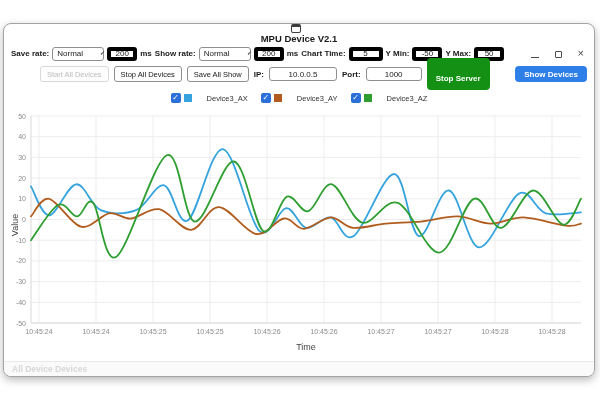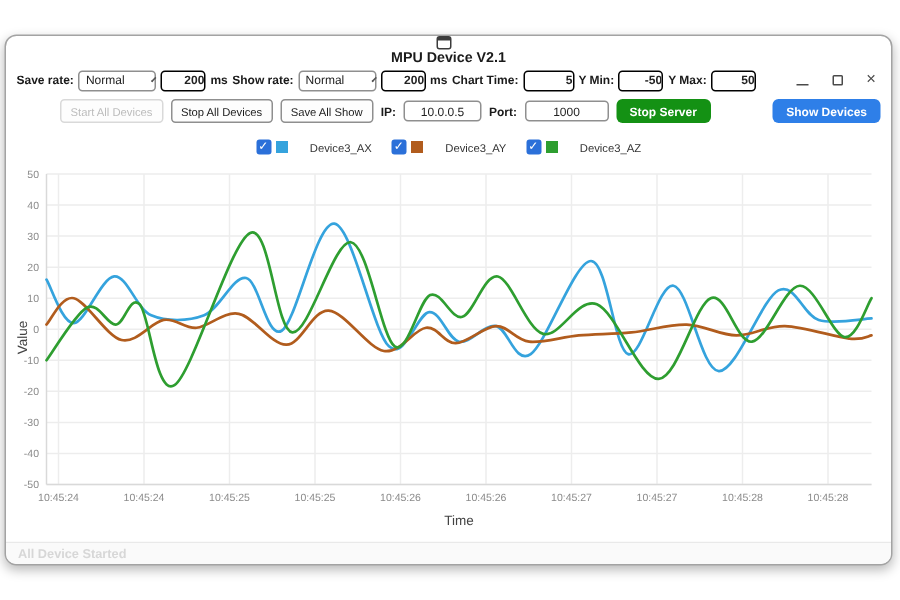--- a/index.html
+++ b/index.html
@@ -20,30 +20,30 @@
   .min-line { display:inline-block; width:8px; height:1px; background:#4a4a4a; }
   .max-box { display:inline-block; width:7px; height:7px; border:1px solid #4a4a4a; border-radius:1px; }
   .close-x { font-size:11px; line-height:10px; color:#4a4a4a; }
 
   
   .row1 { display:flex; align-items:center; gap:3px; padding:0 7px; height:19px; white-space:nowrap; }
   .lbl { font-size:8px; font-weight:bold; color:#1a1a1a; }
   .dd { display:flex; justify-content:space-between; align-items:center; width:52px; height:14px;
         border:1px solid #8f8f8f; border-radius:3px; background:#fff; padding:0 4px; font-size:8px; color:#222;gap:19px; }
   .chev { width:4px; height:4px; border-right:1px solid #555; border-bottom:1px solid #555; transform:rotate(45deg); margin-top:-2px; }
-  .num { width:30px; height:14px; border:1px solid #000000; border-radius:3px; text-align:right; font-size:8px; color:#222; background:#fff;font-weight:bold; }
+  .num { width:30px; height:14px; border:4px solid #000000; border-radius:3px; text-align:center; font-size:8px; color:#222; background:#fff; }
   .num.w34 { width:34px; }
 
   
   .row2 { position:relative; display:flex; align-items:center; gap:5px; padding:0 6px; height:22px; white-space:nowrap;margin-left:30px; }
   .btn { height:16px; padding:0 6px; background:#fdfdfd; border:1px solid #8f8f8f; border-radius:3px; font-size:7.5px; color:#1a1a1a; }
   .btn.disabled { color:#bcbcbc; border-color:#d9d9d9; }
-  .ip-input { width:52px; height:14px; border:1px solid #8f8f8f; border-radius:3px; text-align:center; font-size:8px; color:#222; }
+  .ip-input { width:68px; height:14px; border:1px solid #8f8f8f; border-radius:3px; text-align:center; font-size:8px; color:#222; }
   .port-input { width:56px; height:14px; border:1px solid #8f8f8f; border-radius:3px; text-align:center; font-size:8px; color:#222; }
-  .btn-green { height:16px; padding:0 9px; background:#149114; border:none; border-radius:4px; color:#fff; font-size:8px; font-weight:bold; }
+  .btn-green { height:16px; padding:16px 9px; background:#149114; border:none; border-radius:4px; color:#fff; font-size:8px; font-weight:bold; }
   .btn-blue { position:absolute; right:7px; top:3px; height:16px; padding:0 9px; background:#2e7fe8; border:none; border-radius:4px; color:#fff; font-size:8px; font-weight:bold; }
 
   
   .legend { position:absolute; left:0; right:0; top:69px; display:flex; justify-content:center; gap:13px; }
   .lg-item { display:flex; align-items:center; gap:3px; }
   .lg-cb { width:10px; height:10px; border-radius:2px; color:#fff; font-size:8px; line-height:10px; text-align:center; display:inline-block; }
   .lg-sw { width:8px; height:8px; display:inline-block; }
   .lg-tx { font-size:7.5px; color:#333;padding-left:12px; }
 
   #chart-svg { position:absolute; left:0; top:77px; }
@@ -174,17 +174,17 @@
         <text x="491" y="233" text-anchor="middle" font-size="7" fill="#8a8a8a">10:45:28</text>
         <text x="548" y="233" text-anchor="middle" font-size="7" fill="#8a8a8a">10:45:28</text>
         <path d="M 27 85.38 C 30.0 90.2, 37.6 114.7, 45.2 114.4 C 52.7 114.0, 63.5 84.2, 72.1 83.3 C 80.7 82.4, 86.9 104.9, 96.8 109.2 C 106.8 113.5, 121.5 113.3, 132.1 109.2 C 142.6 105.0, 151.5 82.6, 160.1 84.3 C 168.7 86.1, 173.9 125.6, 183.8 119.5 C 193.6 113.5, 207.0 46.4, 218.9 48.1 C 230.9 49.8, 244.7 120.1, 255.3 129.9 C 265.8 139.7, 274.4 107.6, 282.2 107.1 C 290.0 106.6, 294.6 125.2, 302.0 126.8 C 309.4 128.3, 318.8 115.1, 326.8 116.4 C 334.7 117.8, 339.3 142.3, 349.8 135.1 C 360.4 127.8, 379.2 73.0, 390.0 73.0 C 400.8 73.0, 405.6 132.3, 414.8 135.1 C 423.9 137.8, 434.9 87.6, 445.0 89.5 C 455.1 91.4, 463.6 145.9, 475.2 146.4 C 486.9 147.0, 503.8 98.3, 514.9 92.6 C 525.9 86.9, 531.4 109.2, 541.8 112.3 C 552.2 115.4, 571.1 111.4, 577.0 111.3" fill="none" stroke="#35a3dd" stroke-width="1.8" stroke-linecap="round"></path>
         <path d="M 27 115.395 C 30.0 112.5, 36.8 96.1, 45.2 97.8 C 53.5 99.5, 67.1 123.3, 77.0 125.7 C 87.0 128.2, 96.8 113.7, 105.1 112.3 C 113.4 110.9, 118.8 118.2, 127.1 117.5 C 135.4 116.8, 145.2 106.3, 155.2 108.2 C 165.1 110.0, 177.1 129.2, 187.0 128.8 C 197.0 128.5, 204.3 105.4, 215.1 106.1 C 225.9 106.8, 241.1 131.1, 251.9 133.0 C 262.8 134.9, 272.0 118.3, 280.0 117.5 C 288.0 116.6, 292.0 128.0, 299.8 127.8 C 307.6 127.6, 318.6 116.6, 326.8 116.4 C 334.9 116.3, 339.6 125.7, 348.8 126.8 C 357.9 127.8, 370.4 123.7, 381.8 122.6 C 393.1 121.6, 404.9 121.8, 416.9 120.6 C 429.0 119.4, 442.2 115.0, 453.8 115.4 C 465.4 115.7, 475.9 122.5, 486.8 122.6 C 497.7 122.8, 506.7 116.1, 519.3 116.4 C 531.8 116.8, 552.5 123.7, 562.1 124.7 C 571.8 125.7, 574.5 123.0, 577.0 122.6" fill="none" stroke="#b15c1d" stroke-width="1.8" stroke-linecap="round"></path>
         <path d="M 27 139.2 C 31.5 133.3, 46.3 108.0, 54.0 104.0 C 61.7 100.0, 67.3 115.7, 73.2 115.4 C 79.1 115.0, 82.6 95.2, 89.2 101.9 C 95.7 108.7, 100.0 163.7, 112.3 155.8 C 124.5 147.8, 149.7 60.2, 162.8 54.3 C 176.0 48.5, 179.7 119.5, 190.9 120.6 C 202.1 121.6, 218.6 59.0, 229.9 60.5 C 241.3 62.1, 250.3 124.0, 259.1 129.9 C 267.9 135.8, 275.2 99.0, 282.8 95.7 C 290.3 92.5, 296.7 112.3, 304.2 110.2 C 311.7 108.2, 318.9 81.4, 327.9 83.3 C 336.8 85.2, 347.1 118.5, 358.1 121.6 C 369.1 124.7, 381.0 96.9, 393.9 101.9 C 406.7 106.9, 422.5 152.3, 435.1 151.6 C 447.8 150.9, 459.4 101.9, 469.8 97.8 C 480.1 93.7, 487.3 128.2, 497.3 126.8 C 507.2 125.4, 518.9 90.0, 529.2 89.5 C 539.4 89.0, 550.9 122.3, 558.9 123.7 C 566.8 125.1, 574.0 102.1, 577.0 97.8" fill="none" stroke="#2e9e30" stroke-width="1.8" stroke-linecap="round"></path>
         <text x="302" y="249" text-anchor="middle" font-size="9" fill="#444">Time</text>
       </svg>
     <div class="ylabel">Value</div>
 
     <div class="statusbar">
-      <span>All Device Started</span>
+      <span>All Device Devices</span>
     </div>
 
   </div>
 </div>
 
 </body></html>

